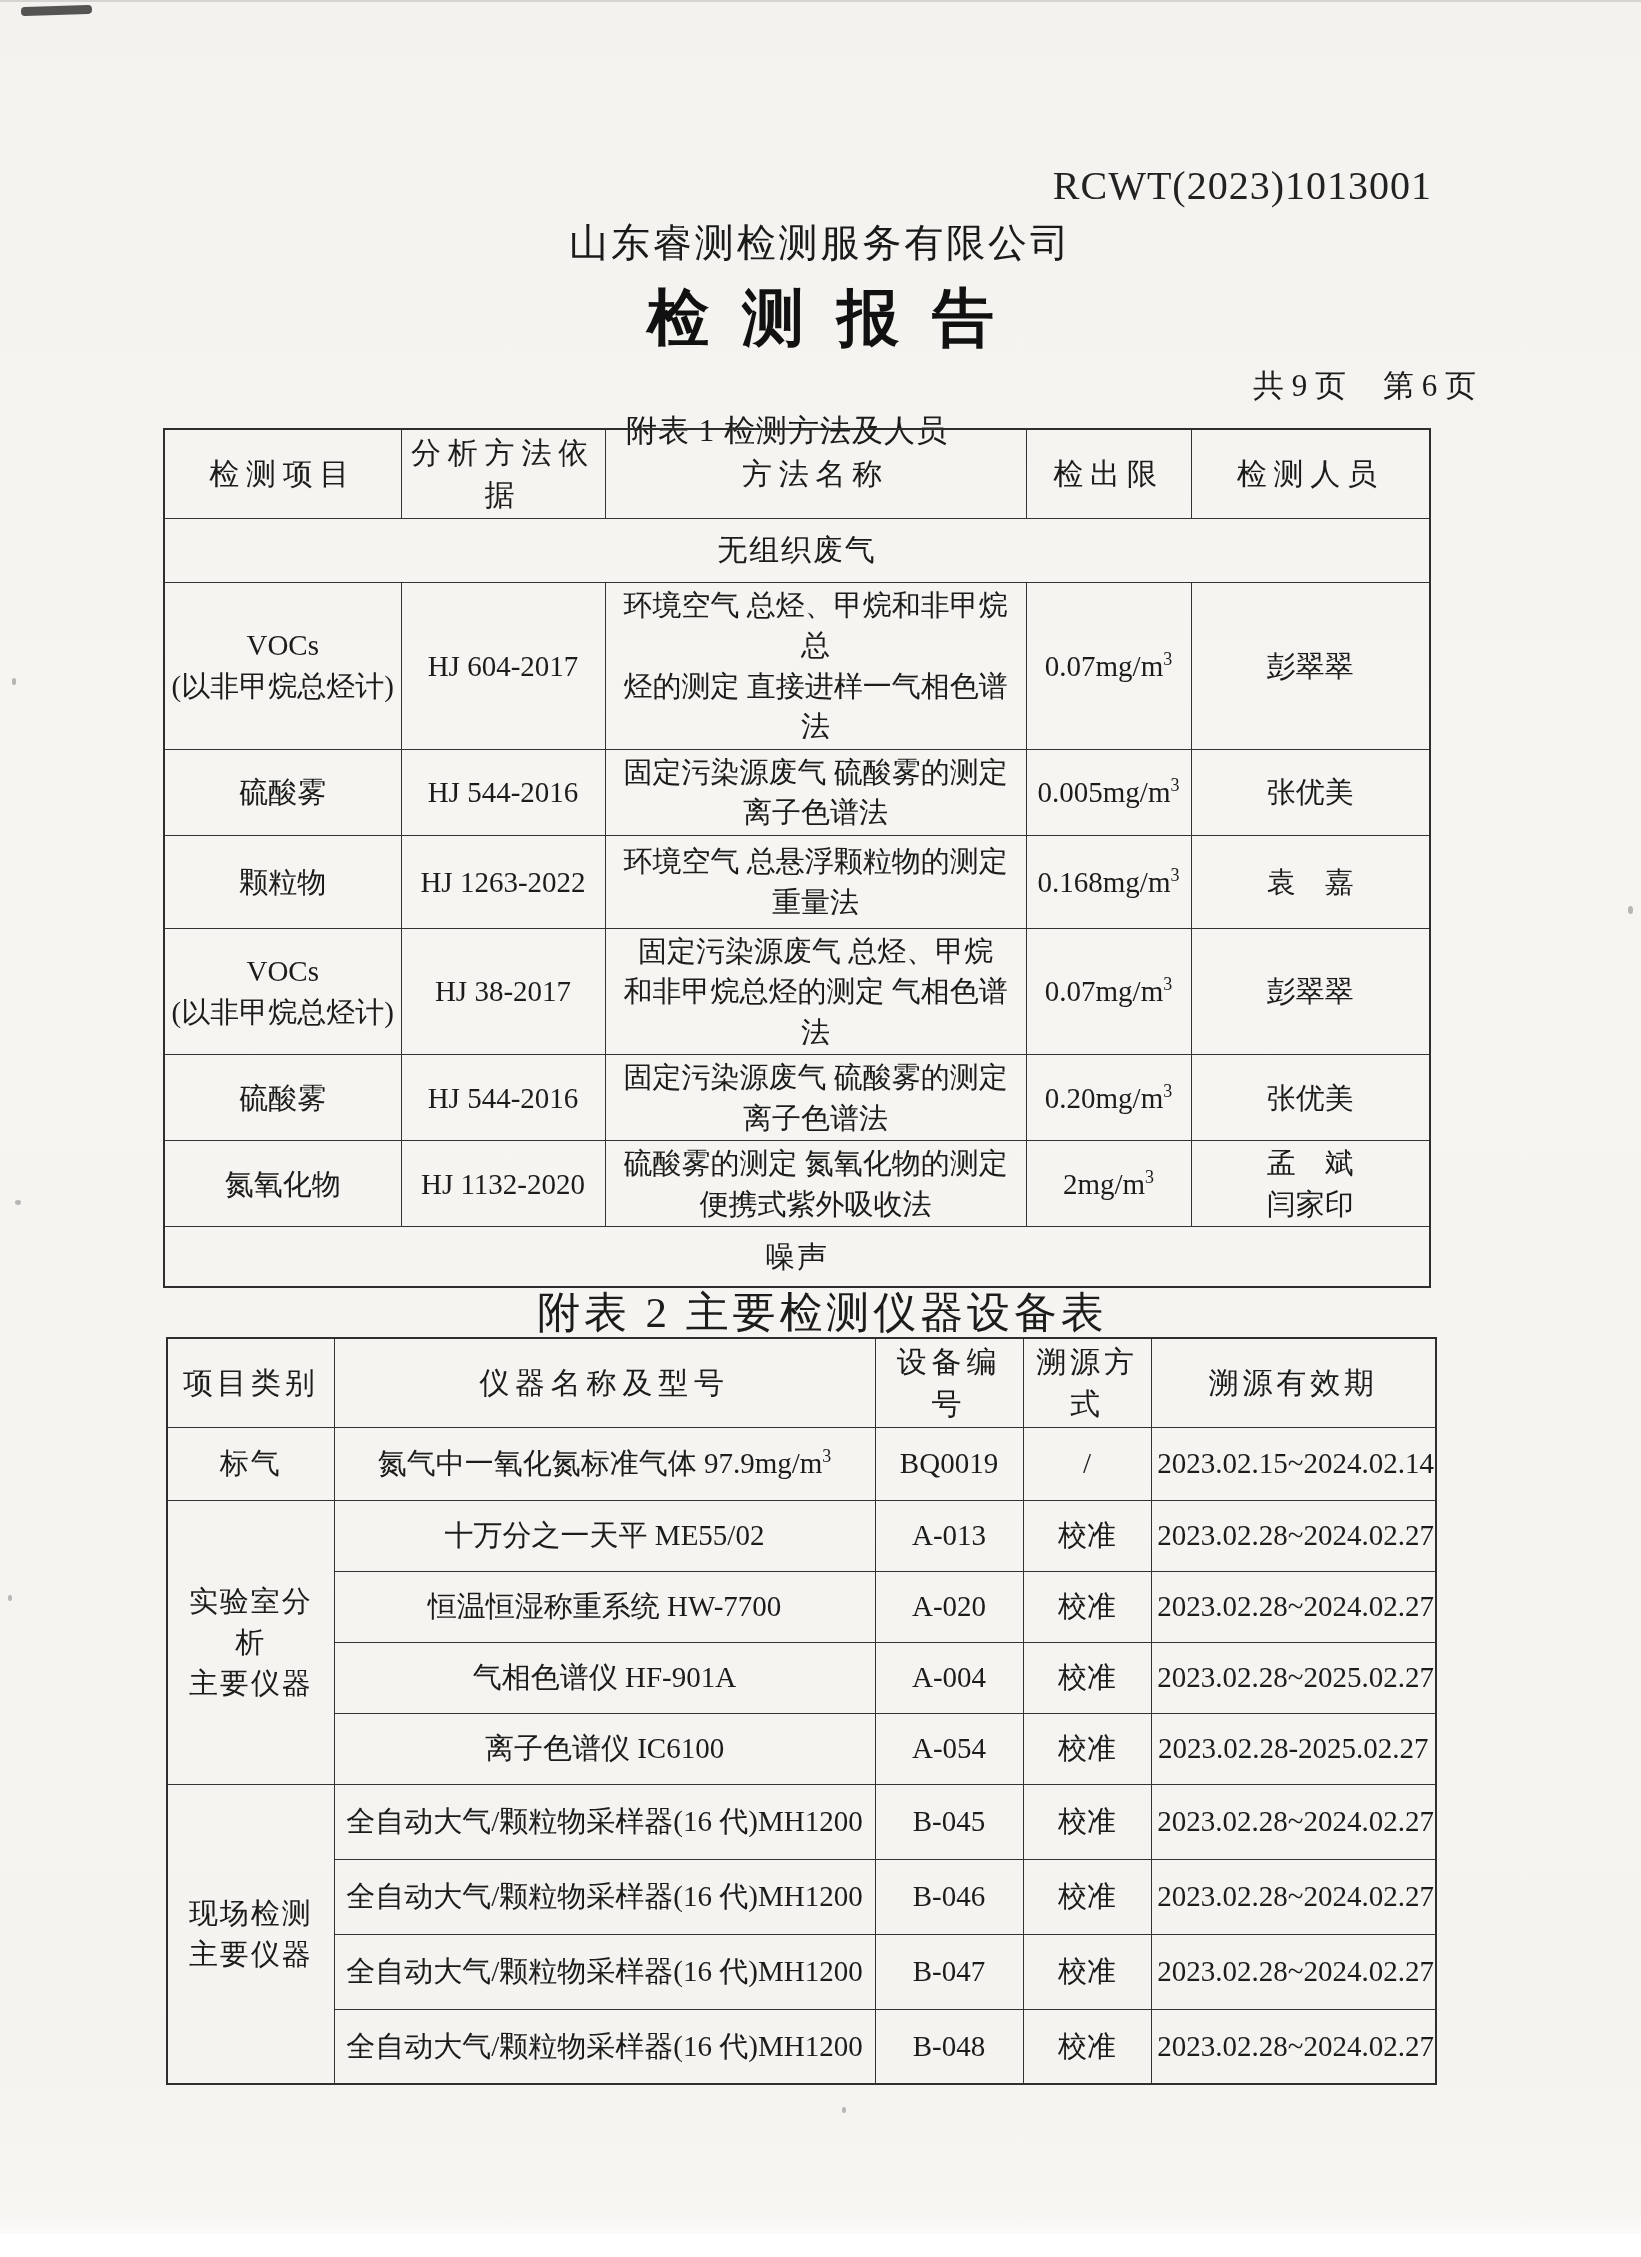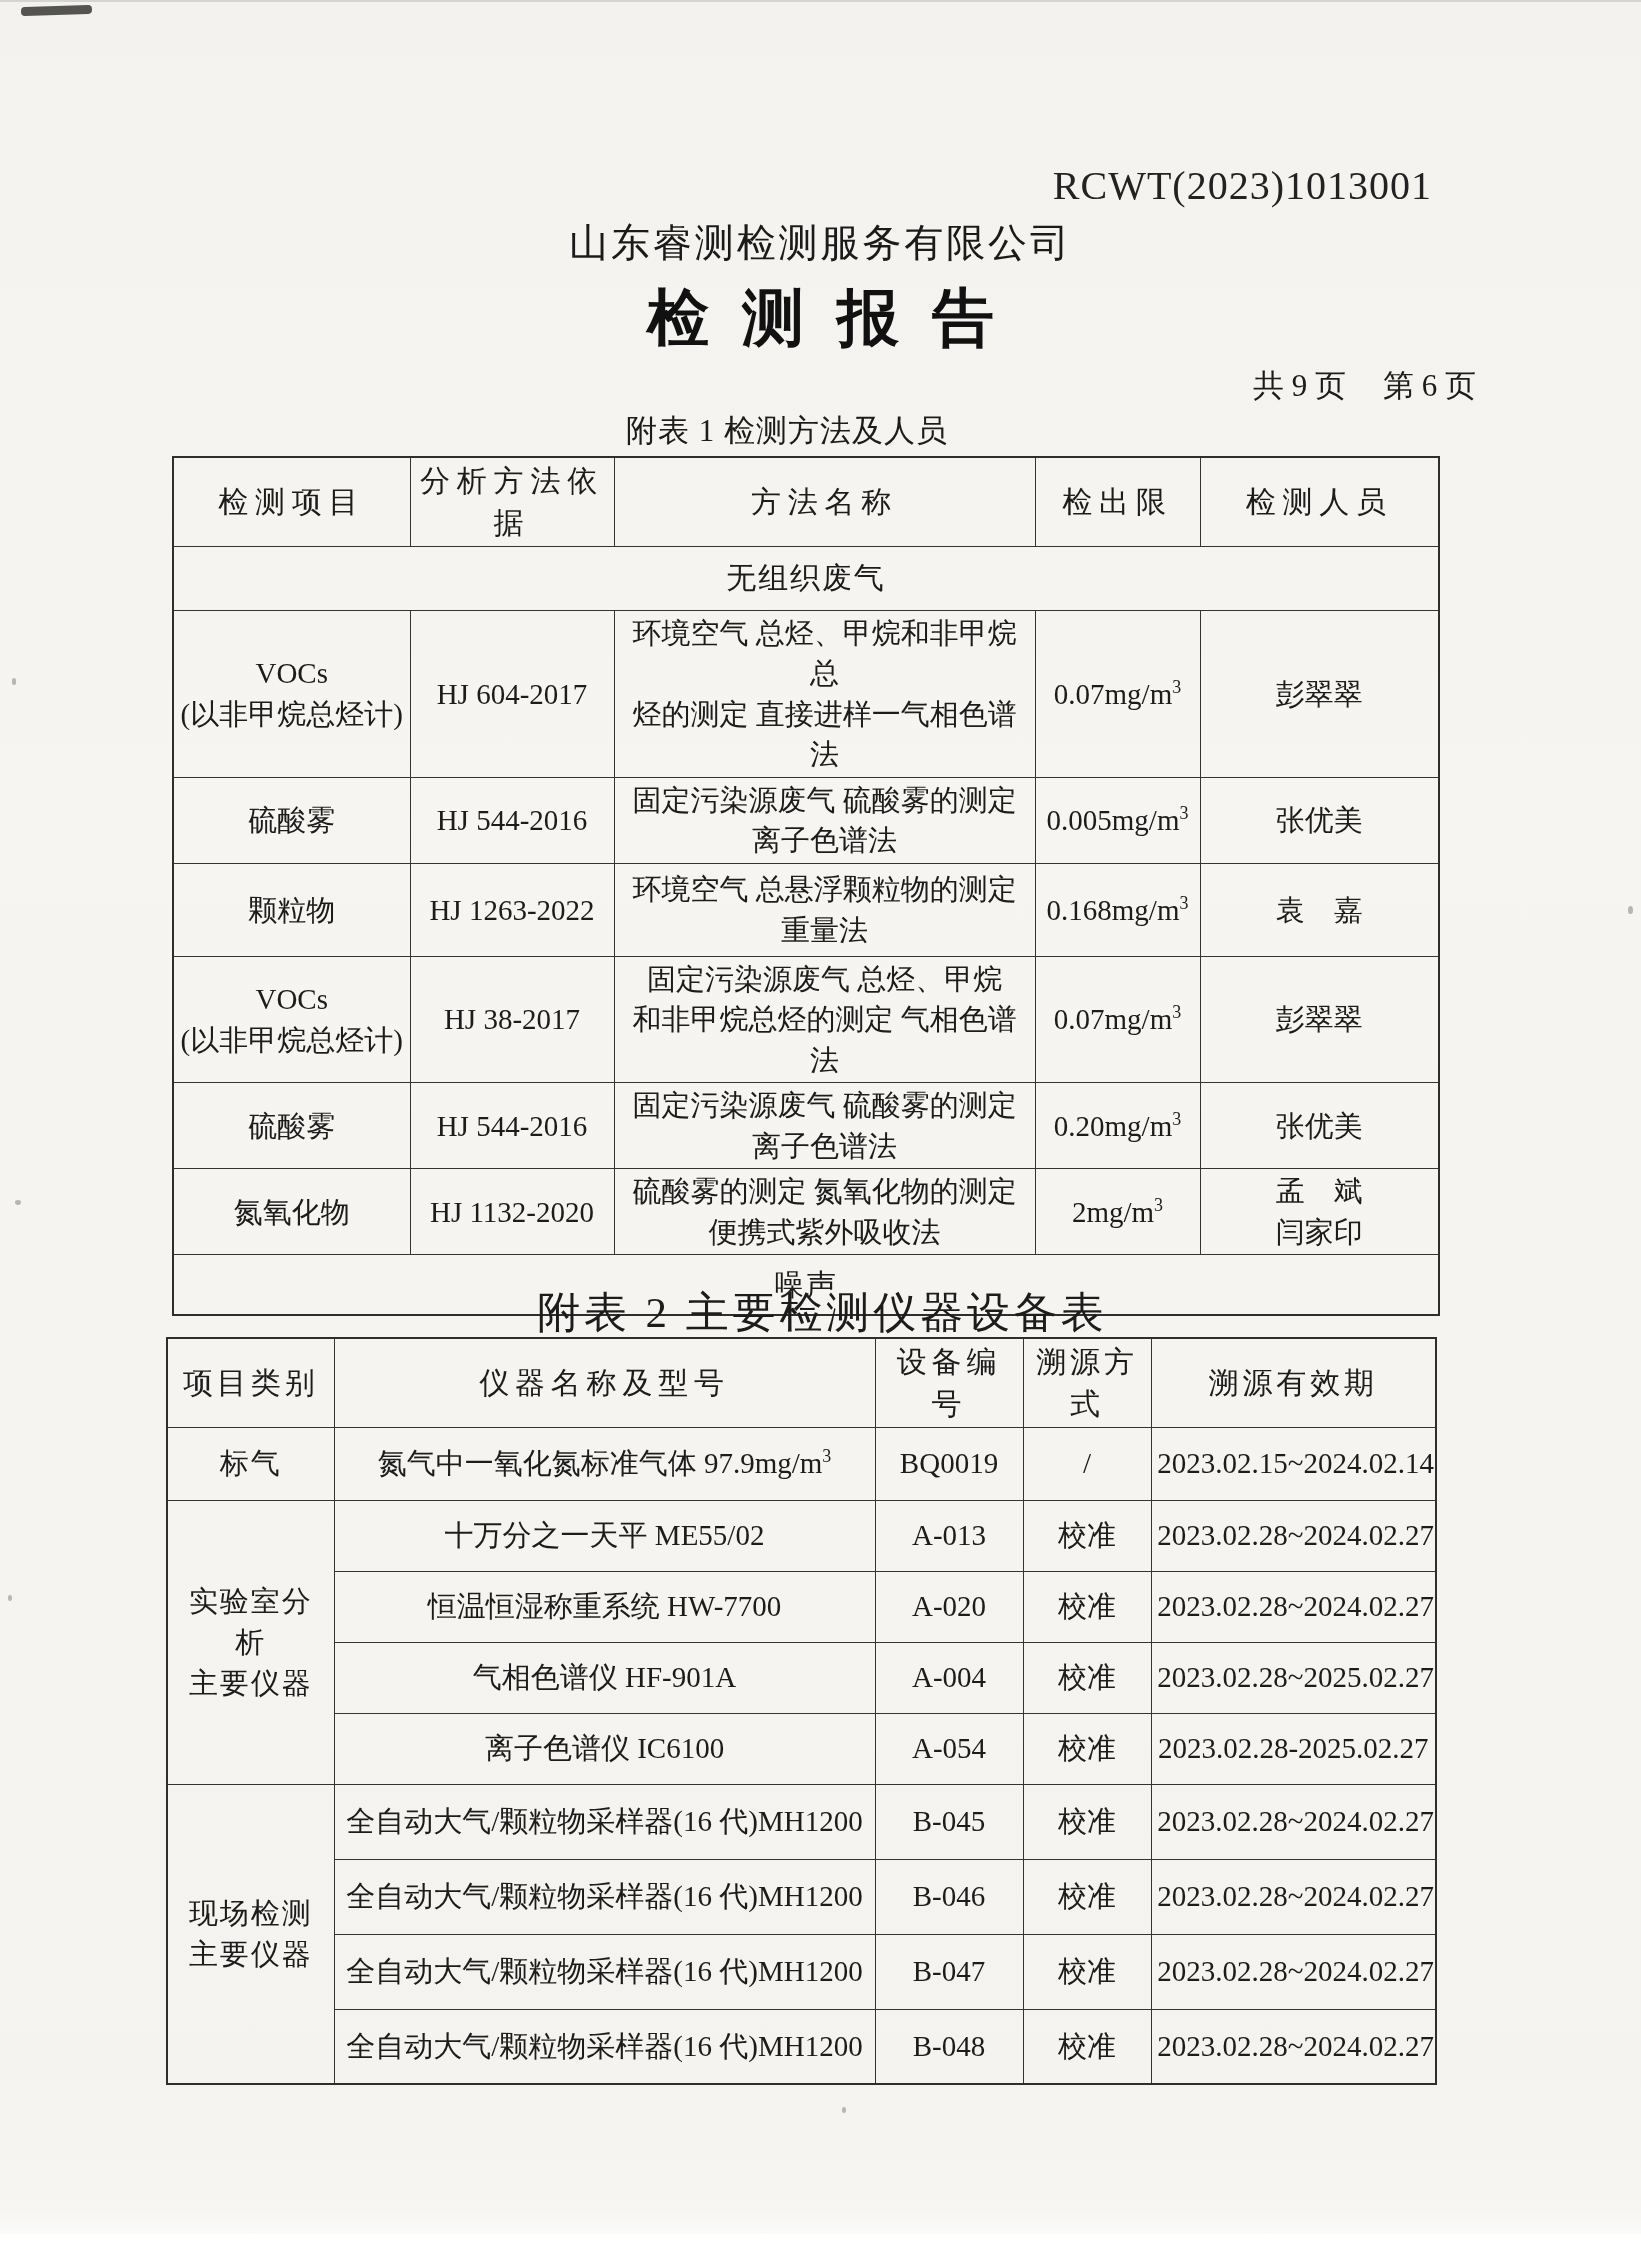--- a/index.html
+++ b/index.html
@@ -42,21 +42,21 @@
     color: #1c1c1c;
   }
   table.doc-table td {
     border: 1.9px solid #333;
     text-align: center;
     vertical-align: middle;
     padding: 1.9px 5.8px;
     line-height: 1.4;
     overflow: hidden;
   }
-  .t1 { top: 428px; left: 172px; width: 1266px; margin-top: 28px; }
+  .t1 { top: 428px; left: 163px; width: 1266px; }
   .t2 { top: 1337px; left: 166px; width: 1269px; }
   td.hd { font-size: 30px; letter-spacing: 6.8px; }
   td.section { font-size: 30px; letter-spacing: 1.9px; }
   td.cat { font-size: 29px; letter-spacing: 1.9px; }
   sup { font-size: 0.62em; }
 
   .t2-caption { position: absolute; top: 1284px; width: 100%; text-align: center; font-size: 43px; }
   .t2-caption .sp { letter-spacing: 3.9px; margin-right: -3.9px; }
 </style>
 </head>

